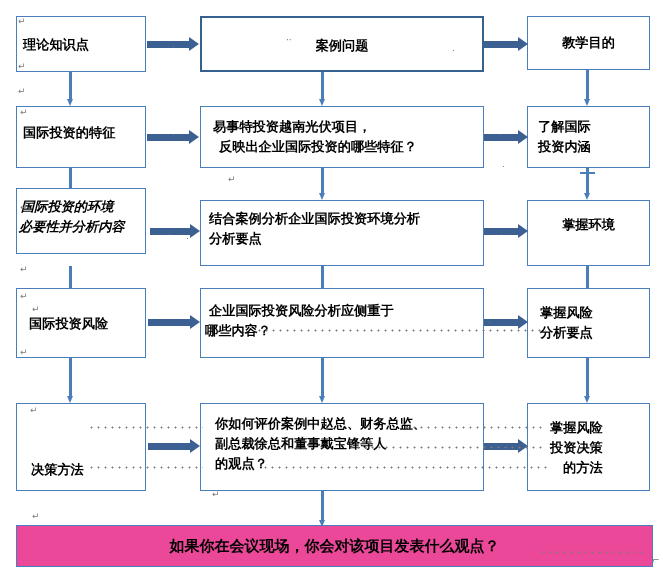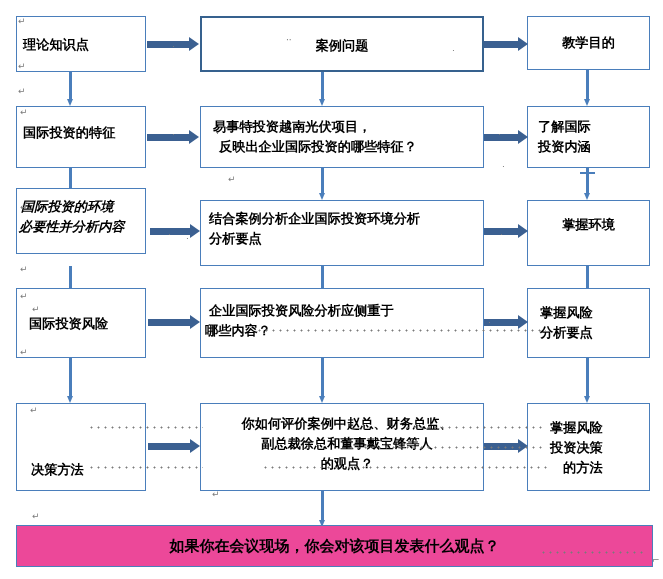--- a/index.html
+++ b/index.html
@@ -292,21 +292,21 @@
   </div>
   <div class="varrow" style="left:584px; top:358px; width:8px; height:45px;">
     <div class="vshaft" style="height:38px;"></div>
     <div class="vhead" style="top:38px;"></div>
   </div>
 
   <div class="box" style="left:16px; top:403px; width:130px; height:88px;">
     <div class="txt" style="top:56px; left:14px;">决策方法</div>
   </div>
 
-  <div class="box" style="left:200px; top:403px; width:284px; height:88px;text-align:center;">
+  <div class="box" style="left:200px; top:403px; width:284px; height:88px;">
     <div class="txt" style="top:10px; left:14px;">你如何评价案例中赵总、财务总监、</div>
     <div class="txt" style="top:50px; left:14px;">的观点？</div>
     <div class="txt" style="top:30px; left:14px;">副总裁徐总和董事戴宝锋等人</div>
   </div>
 
   <div class="box" style="left:527px; top:403px; width:123px; height:88px;">
     <div class="txt" style="top:14px; left:22px;">掌握风险</div>
     <div class="txt" style="top:54px; left:35px;">的方法</div>
     <div class="txt" style="top:34px; left:22px;">投资决策</div>
   </div>

